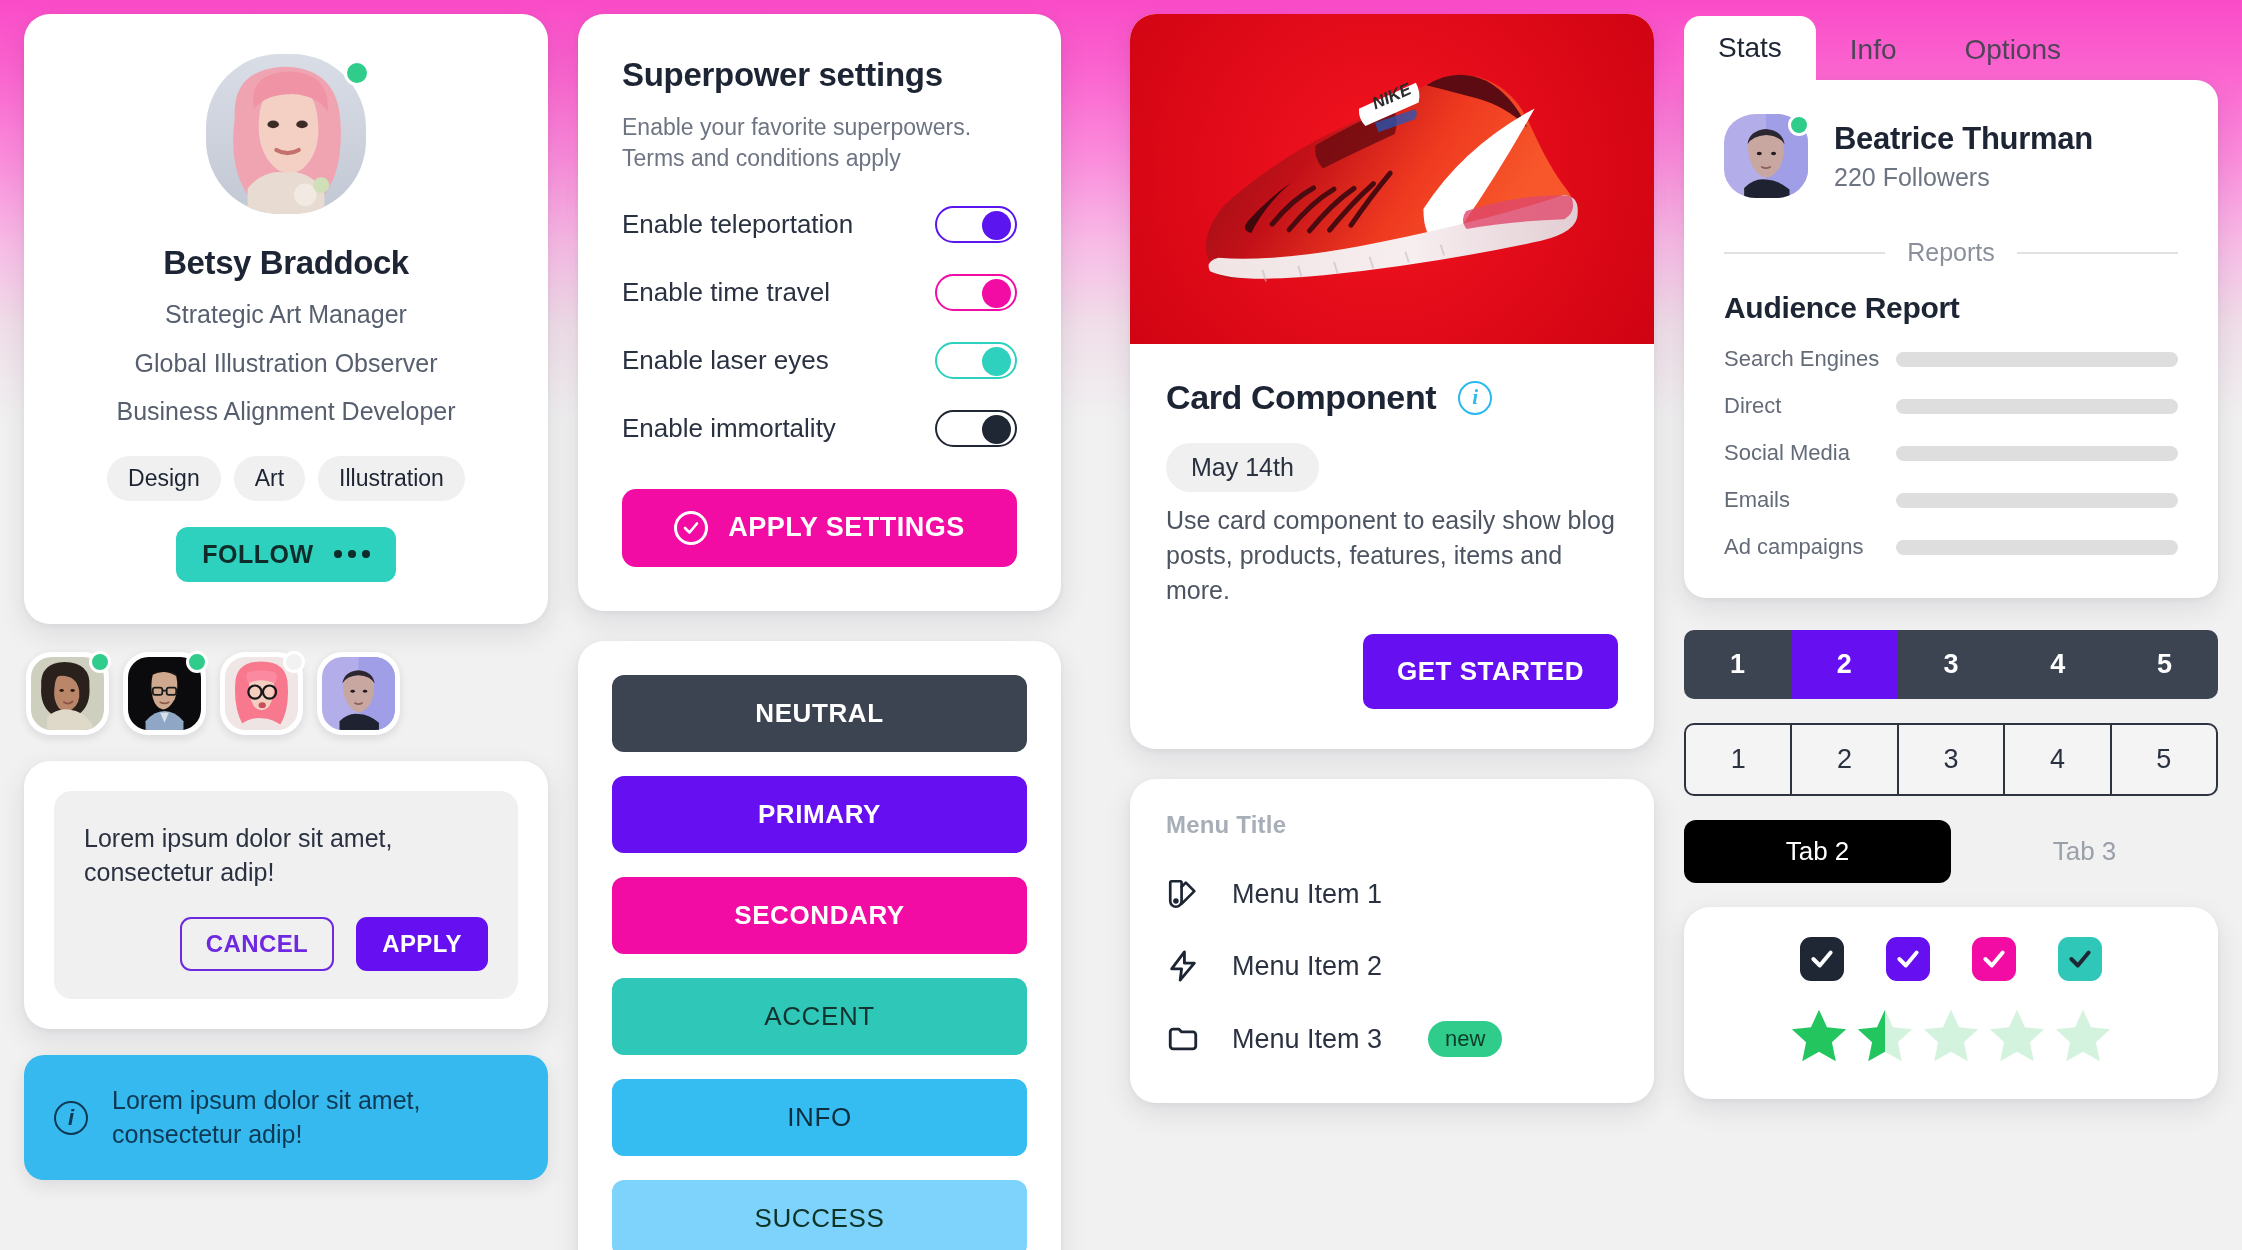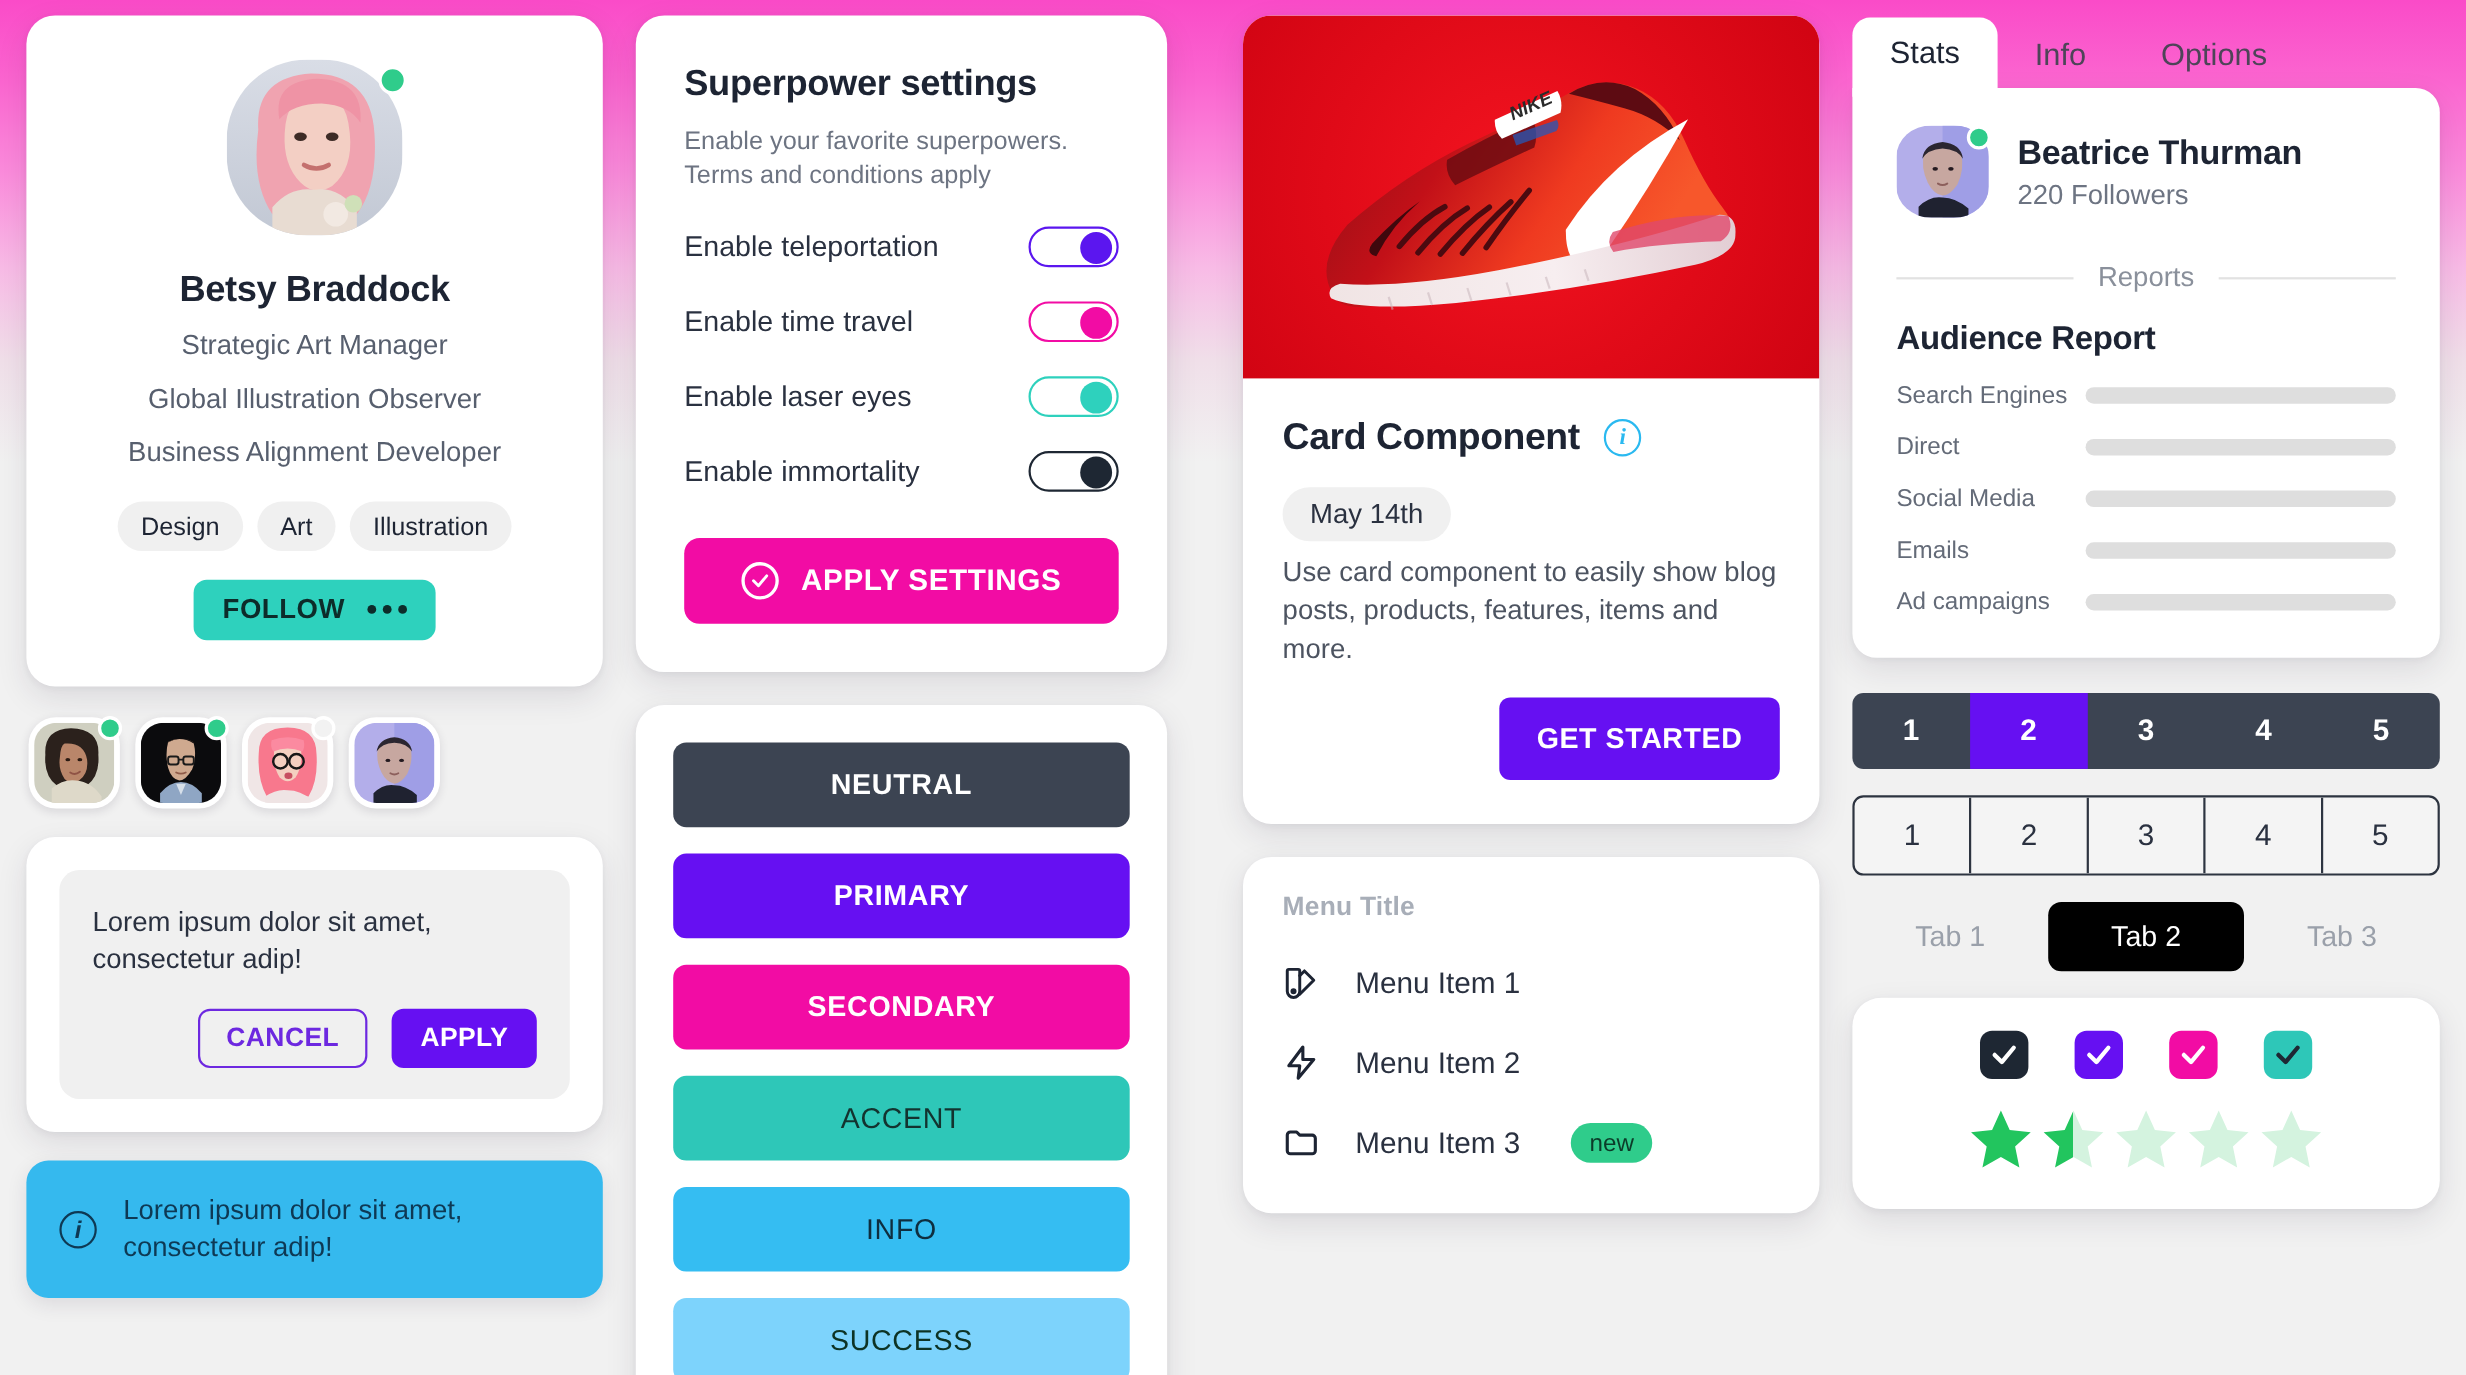--- a/index.html
+++ b/index.html
@@ -595,21 +595,20 @@
 
     <div id="pagination-light">
       <span class="pg">1</span>
       <span class="pg">2</span>
       <span class="pg">3</span>
       <span class="pg">4</span>
       <span class="pg">5</span>
     </div>
 
     <div id="tab-pills">
-      <span class="pill">Tab 1</span>
       <span class="pill active">Tab 2</span>
       <span class="pill">Tab 3</span>
     </div>
 
     <div class="card" id="controls-card">
       <div id="checkbox-row">
         <span class="cbx" style="background:#1e2733">
           <svg viewBox="0 0 24 24" fill="none" stroke="#ffffff" stroke-width="3.6" stroke-linecap="round" stroke-linejoin="round">
               <polyline points="4,12 10,18 20,6"></polyline>
             </svg>

